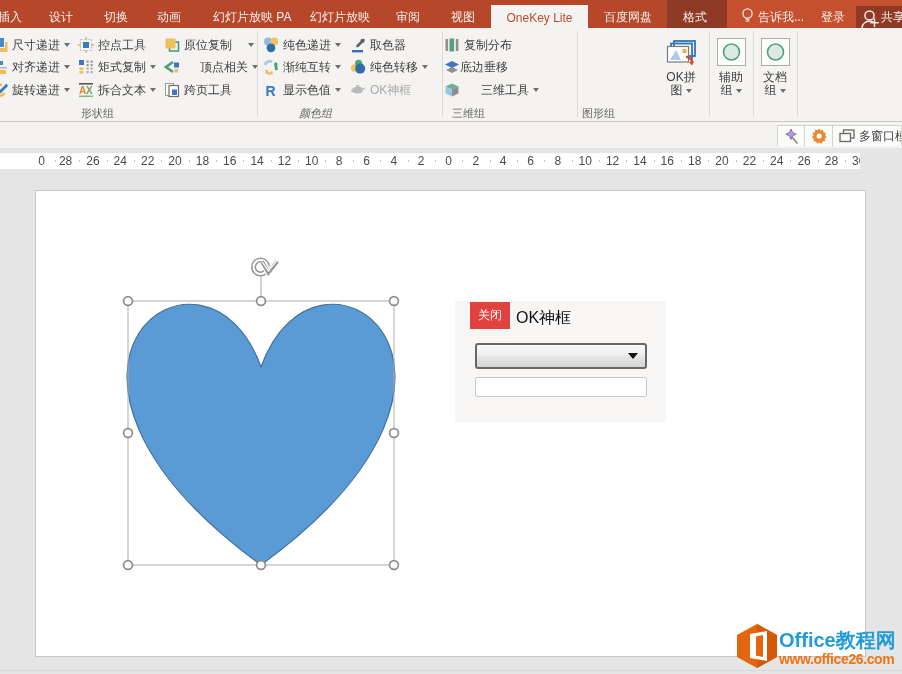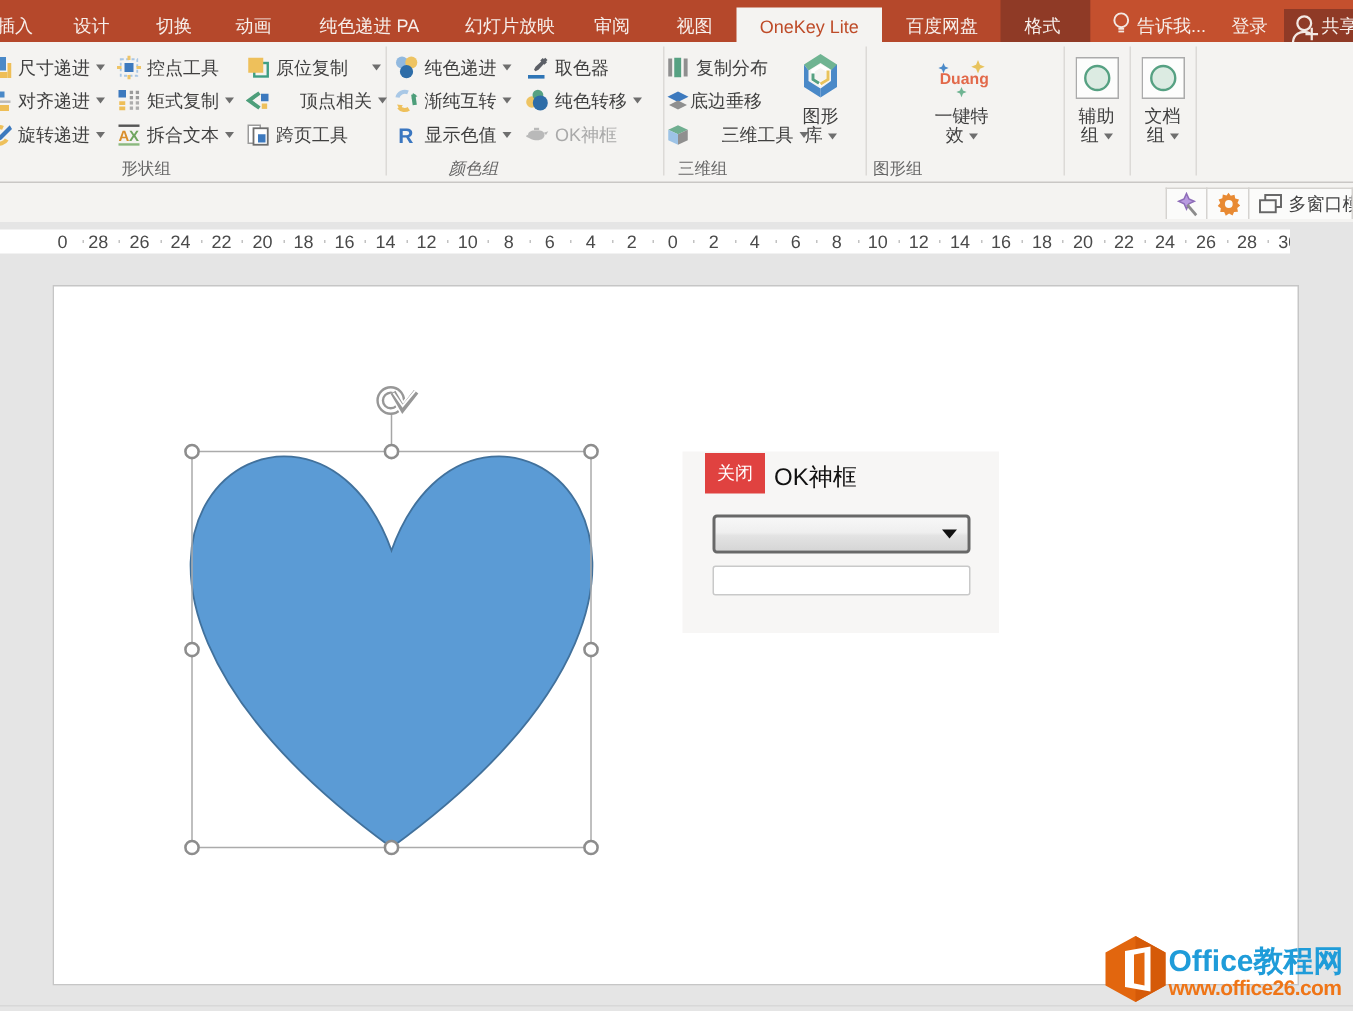--- a/index.html
+++ b/index.html
@@ -38,21 +38,21 @@
 <body>
 
 <div id="tabbar" class="abs">
   <div class="abs" style="left:667px;top:0;width:60px;height:28px;background:#8F3A26;"></div>
   <div class="abs" style="left:727px;top:0;width:175px;height:28px;background:#C4502E;"></div>
 
   <div class="tab" style="left:-2px;">插入</div>
   <div class="tab" style="left:49px;">设计</div>
   <div class="tab" style="left:104px;">切换</div>
   <div class="tab" style="left:157px;">动画</div>
-  <div class="tab" style="left:213px;">纯色递进 PA</div>
+  <div class="tab" style="left:213px;">幻灯片放映 PA</div>
   <div class="tab" style="left:310px;">幻灯片放映</div>
   <div class="tab" style="left:396px;">审阅</div>
   <div class="tab" style="left:451px;">视图</div>
   <div id="seltab">
       <span>OneKey Lite</span>
     </div>
   <div class="tab" style="left:604px;">百度网盘</div>
   <div class="tab" style="left:683px;">格式</div>
   <svg class="abs" style="left:741px;top:8px" width="13" height="15" viewBox="0 0 13 15">
     <circle cx="6.5" cy="5.5" r="4.6" fill="none" stroke="#F3E8E3" stroke-width="1.3"></circle>
@@ -240,45 +240,34 @@
     </div>
   <div class="sb" style="left:444px;top:51px">
       <svg width="16" height="16" viewBox="0 0 16 16">
         <polygon points="8,1.5 14.5,4.5 8,7.5 1.5,4.5" fill="#6FAE90"></polygon>
         <polygon points="1.5,4.5 8,7.5 8,14.5 1.5,11.5" fill="#9DC3E6"></polygon>
         <polygon points="14.5,4.5 8,7.5 8,14.5 14.5,11.5" fill="#8F8F8F"></polygon>
       </svg>
       <span class="t" style="margin-left:21px">三维工具</span>
       <i class="car" style="margin-left:4px"></i>
     </div>
-  <div class="bb" style="left:521px;width:52px">
+  <div class="bb" style="left:655px;width:52px">
       <div class="ic">
-        <svg width="24" height="31" viewBox="0 0 24 31">
-          <path d="M12 1 L23 8 L23 14 L12 7 L4 12 L1 8 Z" fill="#6FB492"></path>
-          <path d="M1 8 L4 12 L4 19 L12 24 L12 30 L1 23 Z" fill="#4A89C8"></path>
-          <path d="M23 8 L23 23 L12 30 L12 24 L19 19 L19 12 Z" fill="#4A89C8"></path>
-          <path d="M12 9 L17 12 L17 18 L12 21 L7 18 L7 12 Z" fill="none" stroke="#FFF" stroke-width="2.4"></path>
-          <path d="M17 12 L17 18 L12 21" fill="none" stroke="#E8C35D" stroke-width="2"></path>
-          <path d="M7 14 L7 18 L11 20.5" fill="none" stroke="#56A182" stroke-width="2"></path>
+        <svg width="30" height="26" viewBox="0 0 30 26">
+          <rect x="8" y="1" width="21" height="15" fill="none" stroke="#2E75B6" stroke-width="1.8"></rect>
+          <rect x="5" y="3.5" width="21" height="15" fill="none" stroke="#2E75B6" stroke-width="1.8"></rect>
+          <rect x="1.5" y="6.5" width="21" height="15.5" fill="#FFF" stroke="#7B7B7B" stroke-width="1.2"></rect>
+          <polygon points="4,20 10,10 15,20" fill="#AFC9E6"></polygon>
+          <rect x="16.5" y="9" width="4" height="4" fill="#E8B33C"></rect>
+          <path d="M20 17 C24 16.5 26 19 26 23" fill="none" stroke="#D6502B" stroke-width="2.6"></path>
+          <path d="M23 22.2 l3.2 3.4 1.8 -4.4 Z" fill="#D6502B"></path>
         </svg>
       </div>
-      <div class="l1">图形</div>
-      <div class="l2">库<i class="car" style="margin-left:3px"></i></div>
-    </div>
-  <div class="bb" style="left:615px;width:52px">
-      <div class="ic">
-        <svg width="38" height="26" viewBox="0 0 38 26">
-          <path d="M7 2 l1 2.4 2.4 1 -2.4 1 -1 2.4 -1 -2.4 -2.4 -1 2.4 -1 Z" fill="#4A89C8"></path>
-          <path d="M30 0 l1.3 3.2 3.2 1.3 -3.2 1.3 -1.3 3.2 -1.3 -3.2 -3.2 -1.3 3.2 -1.3 Z" fill="#E8C35D"></path>
-          <path d="M19 18 l1 2.4 2.4 1 -2.4 1 -1 2.4 -1 -2.4 -2.4 -1 2.4 -1 Z" fill="#6FB492"></path>
-          <text x="4.5" y="16" font-size="10.5" font-weight="bold" fill="#E2694A" font-family="Liberation Sans">Duang</text>
-        </svg>
-      </div>
-      <div class="l1">一键特</div>
-      <div class="l2">效<i class="car" style="margin-left:3px"></i></div>
+      <div class="l1">OK拼</div>
+      <div class="l2">图<i class="car" style="margin-left:3px"></i></div>
     </div>
   <div class="bb" style="left:710px;width:42px">
       <div class="ic">
         <svg width="29" height="28" viewBox="0 0 29 28">
           <rect x="0.5" y="0.5" width="28" height="27" fill="#FDFDFC" stroke="#ABABAB" stroke-width="1"></rect>
           <circle cx="14.5" cy="14" r="8" fill="#DCEBE2" stroke="#56A182" stroke-width="1.6"></circle>
         </svg>
       </div>
       <div class="l1">辅助</div>
       <div class="l2">组<i class="car" style="margin-left:3px"></i></div>

